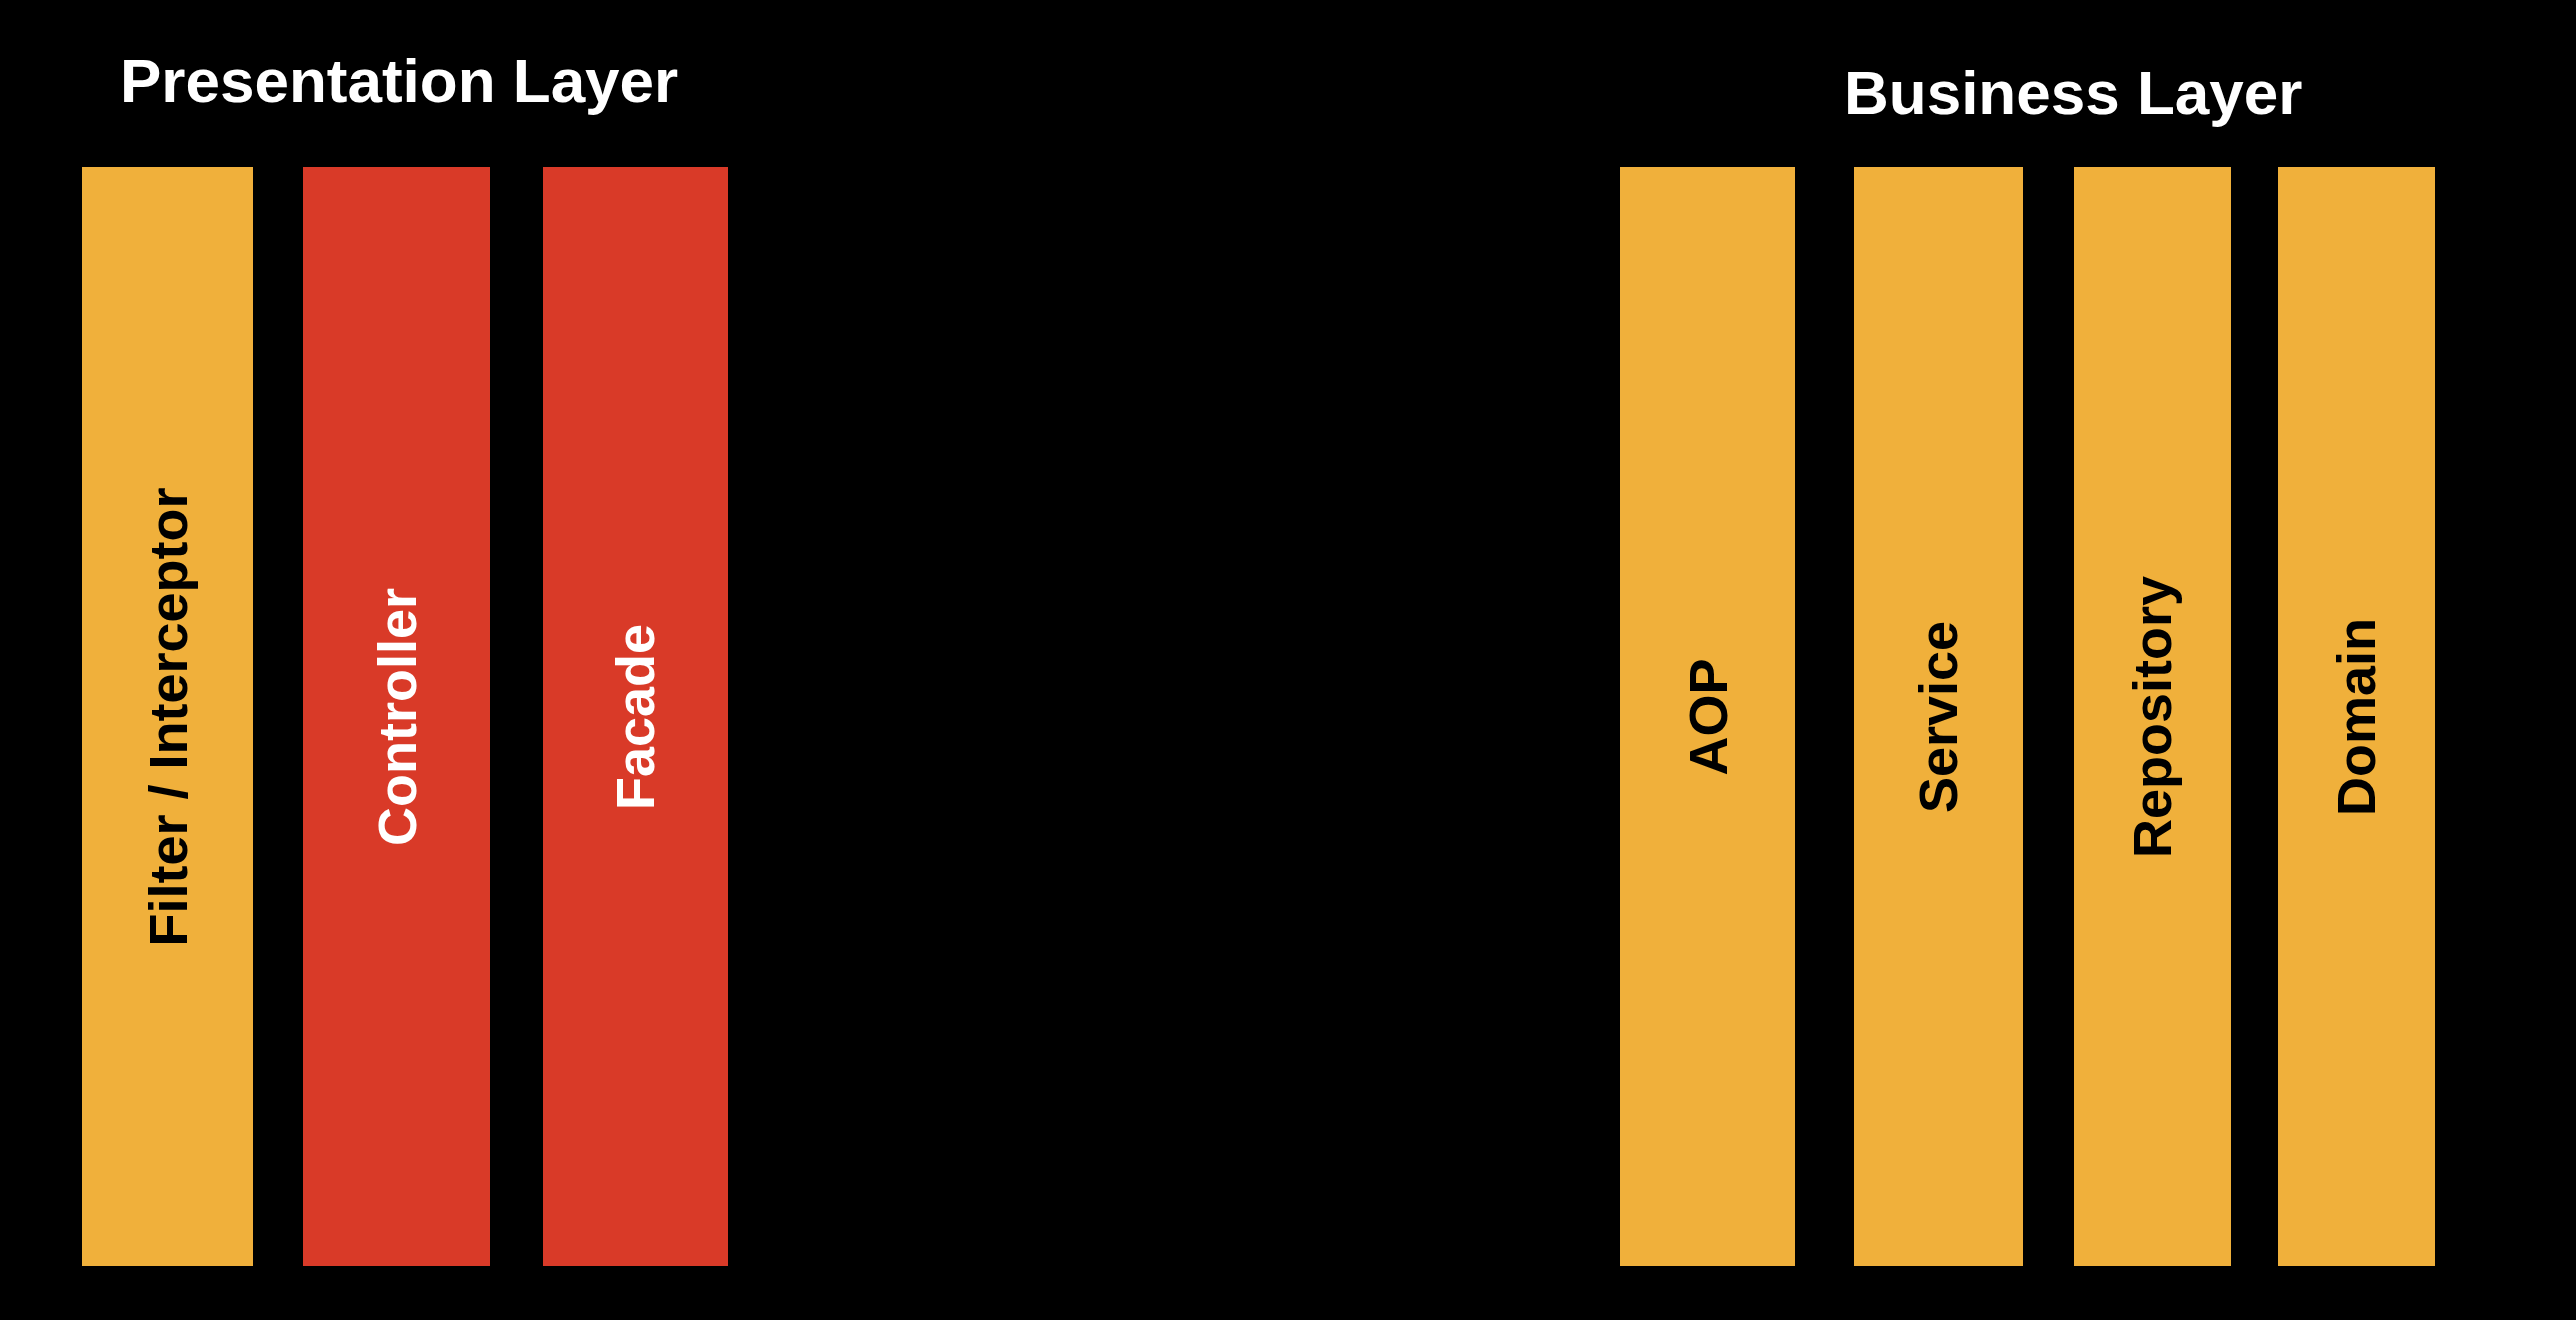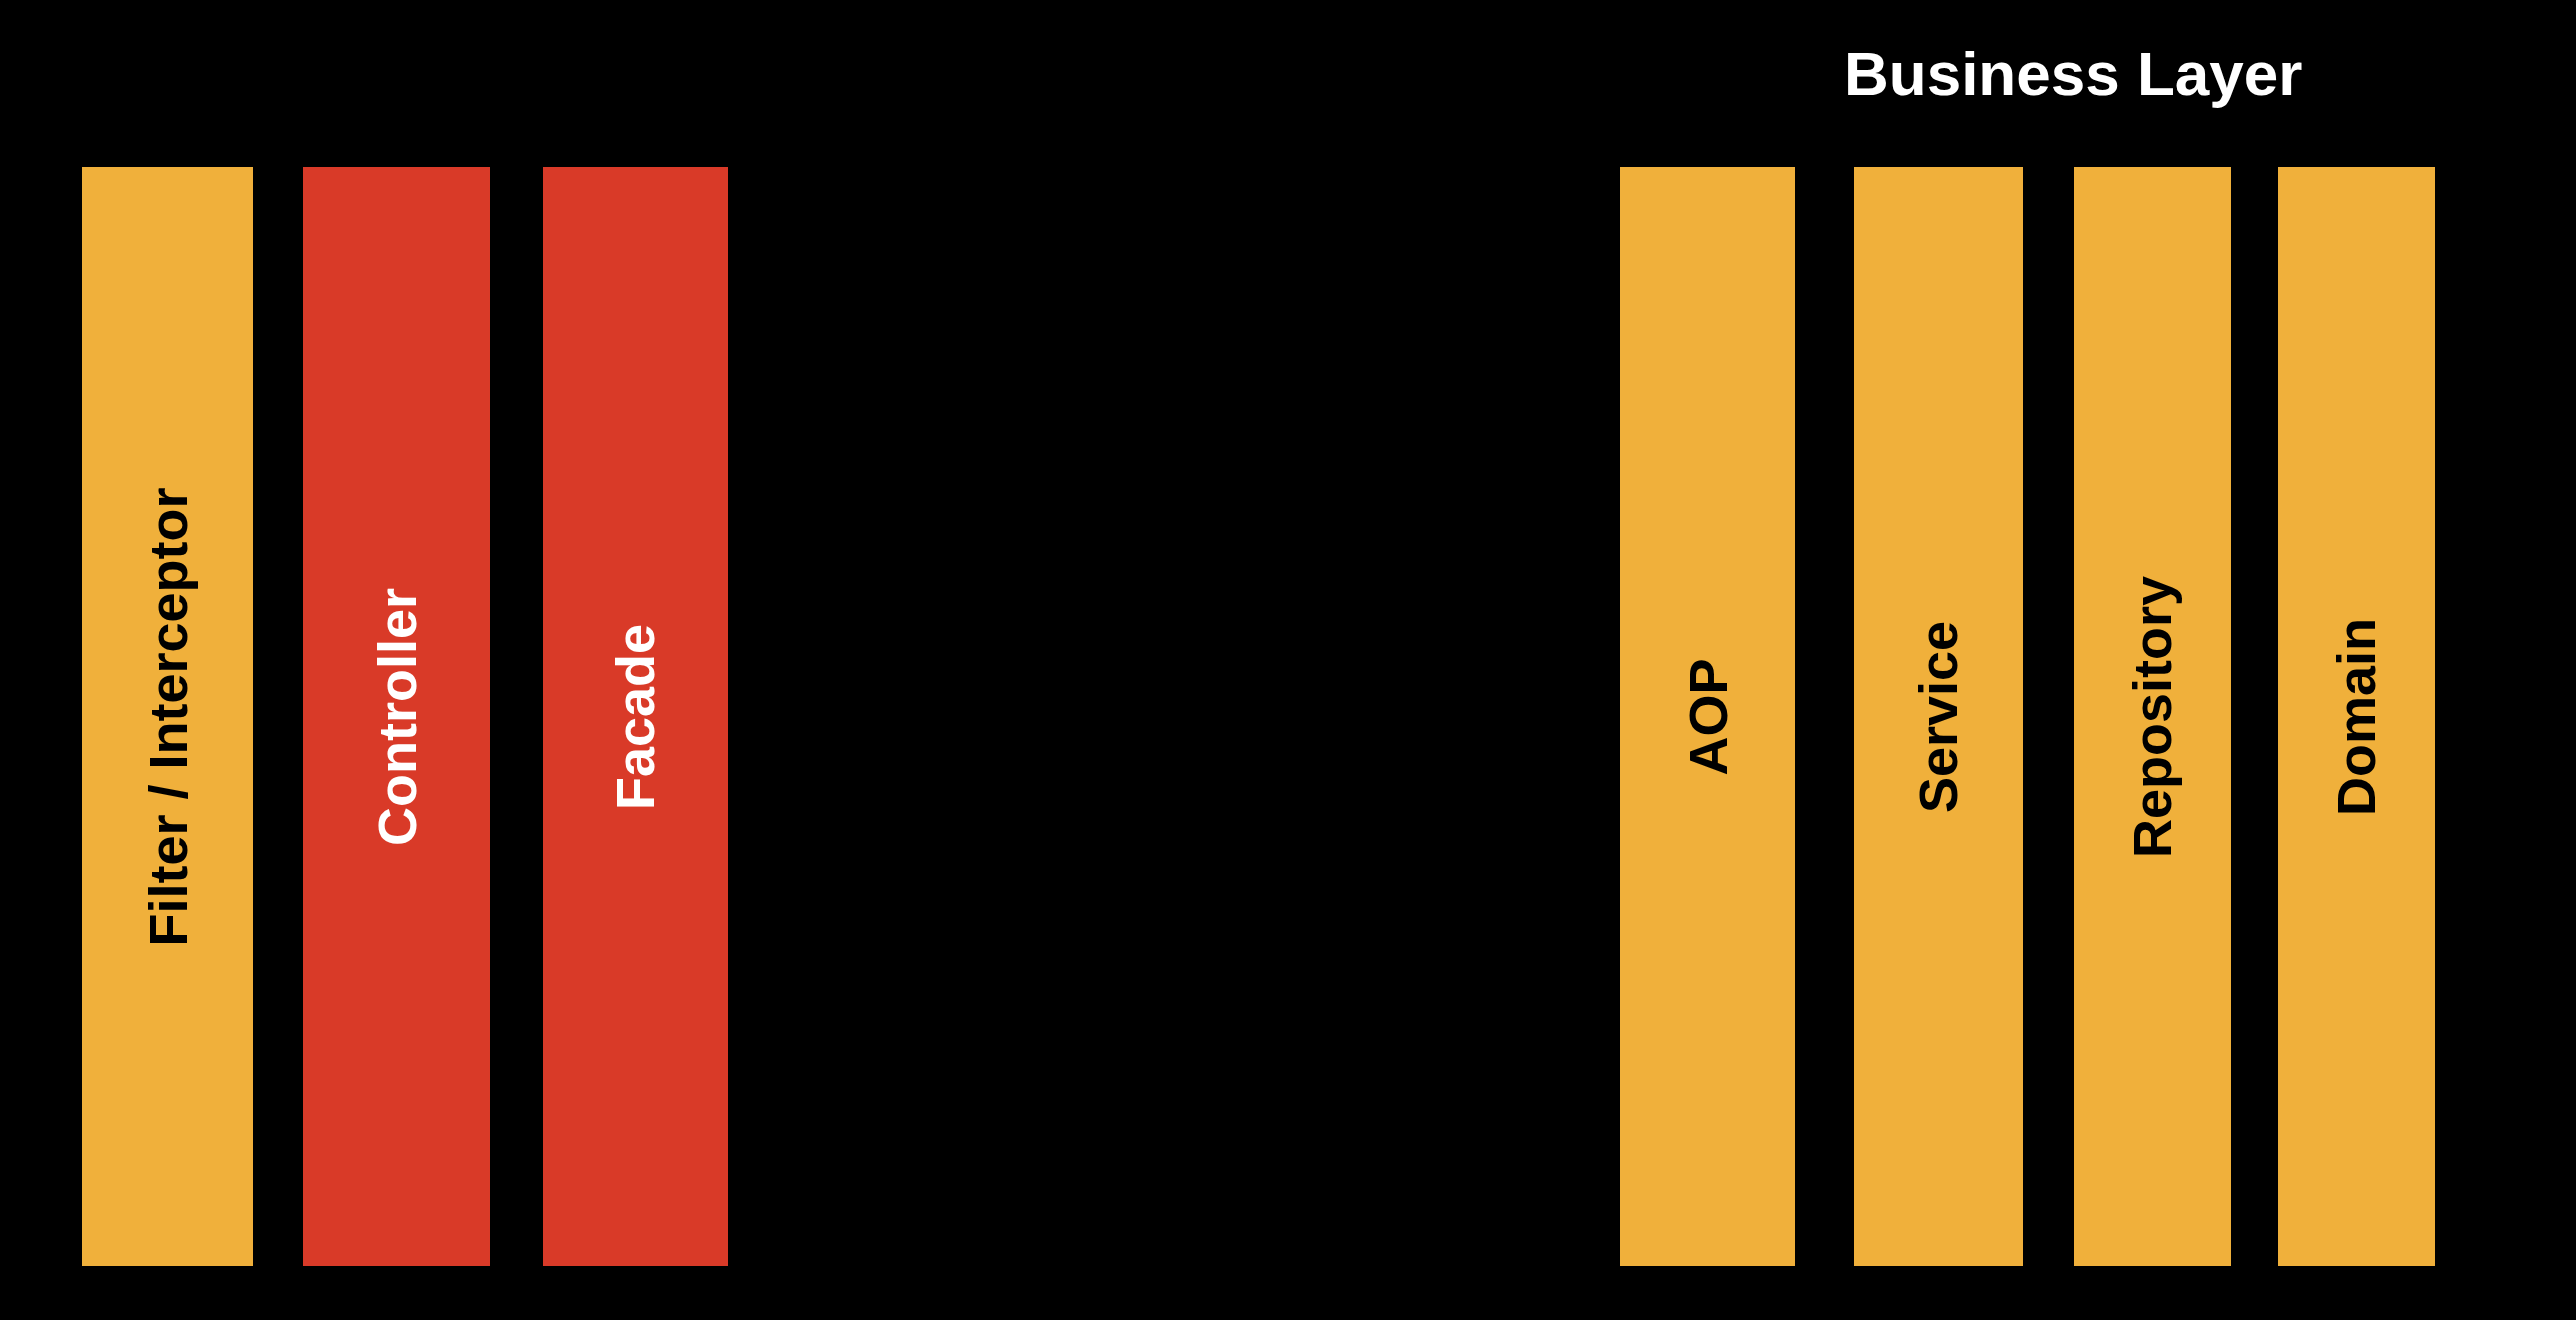--- a/index.html
+++ b/index.html
@@ -34,21 +34,21 @@
     user-select: none;
   }
 
   #title-presentation {
     left: 120px;
     top: 50px;
   }
 
   #title-business {
     left: 1844px;
-    top: 43px;
+    top: 62px;
   }
 
   .bar {
     position: absolute;
     top: 167px;
     height: 1099px;
     display: flex;
     align-items: center;
     justify-content: center;
     overflow: hidden;
@@ -70,20 +70,21 @@
   .bar.red   { background: #D93A28; }
 
   .bar.amber .bar-label { color: #000000; }
   .bar.red   .bar-label { color: #ffffff; }
 </style>
 </head>
 <body>
 
 <div id="diagram">
 
+  <div class="layer-title" id="title-presentation">Presentation Layer</div>
 
   <div class="layer-title" id="title-business">Business Layer</div>
 
   <div class="bar amber" style="left:82px; width:171px;">
     <span class="bar-label">Filter / Interceptor</span>
   </div>
 
   <div class="bar red" style="left:303px; width:187px;">
     <span class="bar-label">Controller</span>
   </div>

